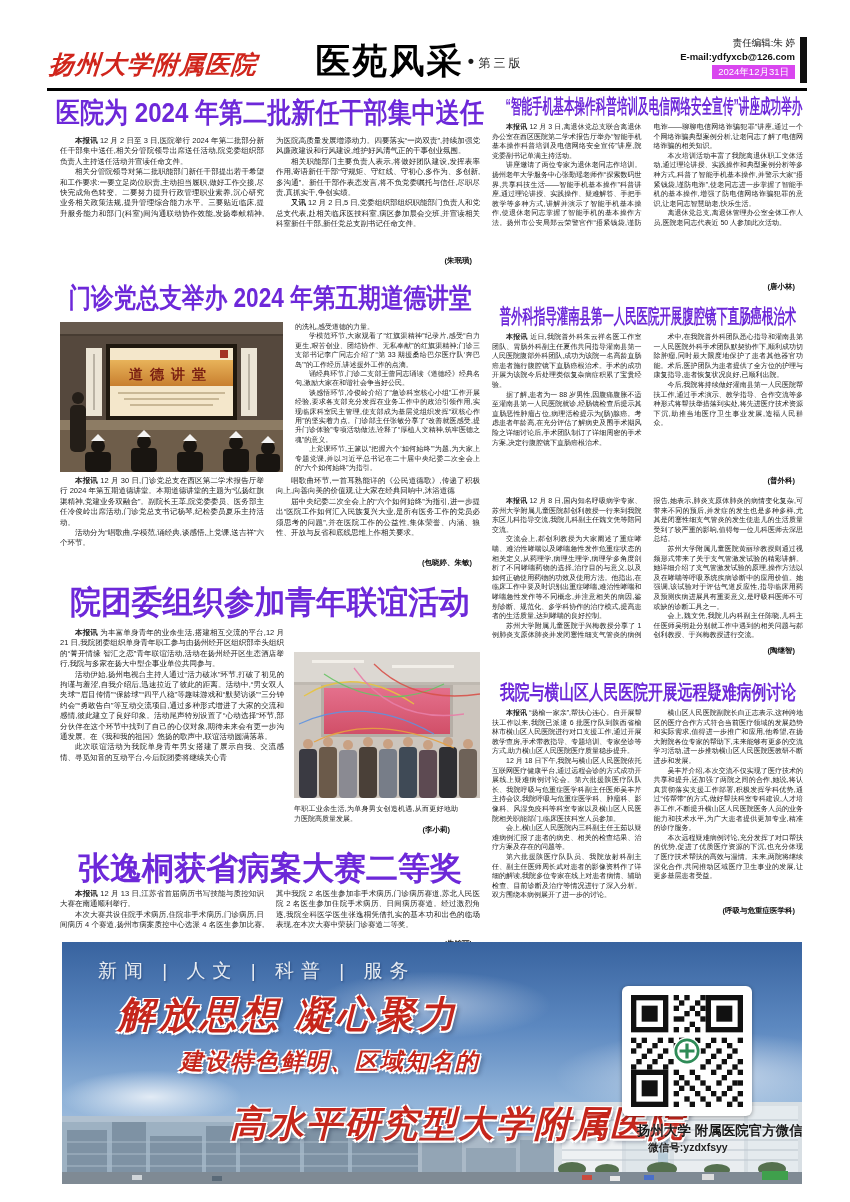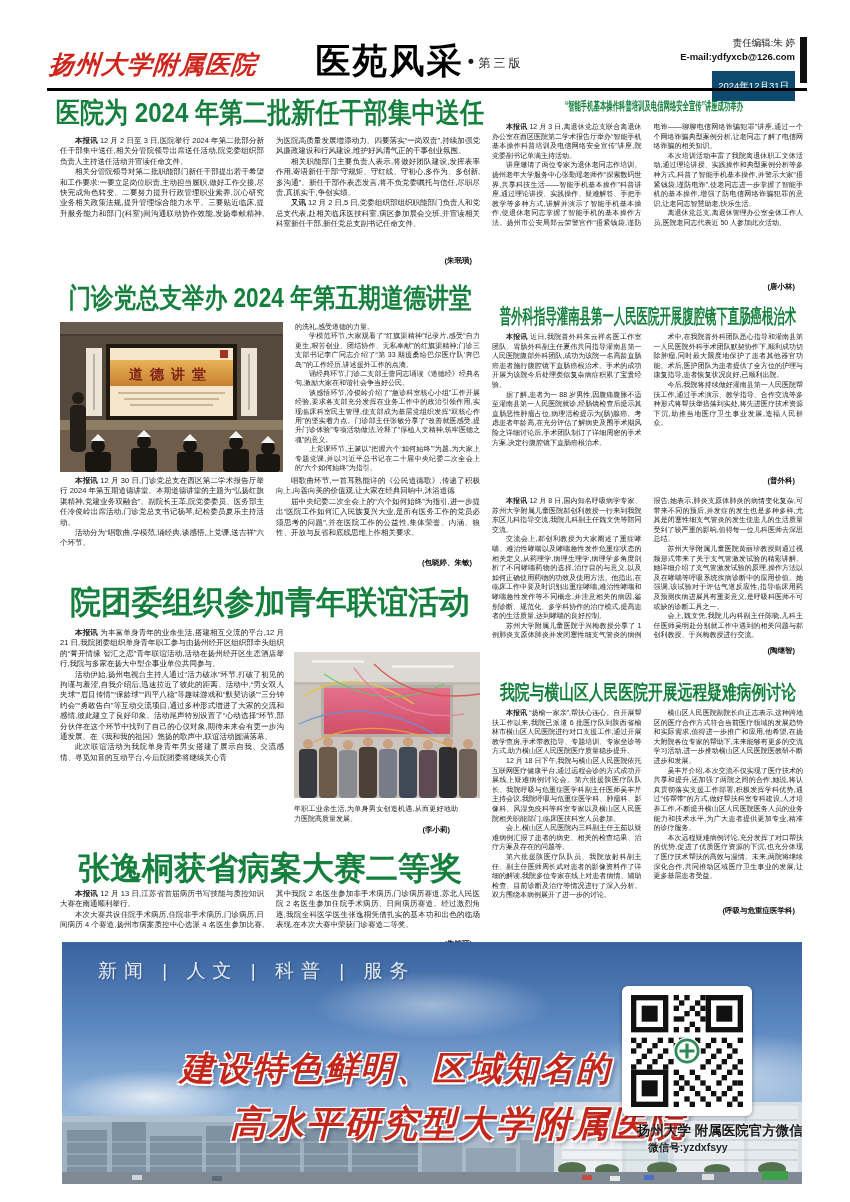--- a/index.html
+++ b/index.html
@@ -8,33 +8,33 @@
   
   .masthead{position:absolute;left:47px;top:36px;width:760px;height:48px;}
   .logo{position:absolute;left:2px;top:12px;font-family:"Liberation Serif","DejaVu Serif",serif;
         font-style:italic;font-weight:900;font-size:25px;color:#d0251c;letter-spacing:1px;transform:skewX(-4deg);}
   .mast-center{position:absolute;left:0;right:15px;top:2px;text-align:center;}
   .mast-title{font-size:35px;font-weight:900;color:#000;letter-spacing:2px;}
   .mast-dot{font-size:18px;font-weight:900;vertical-align:6px;}
   .mast-edition{font-size:12px;color:#222;letter-spacing:3px;vertical-align:6px;}
   .mast-info{position:absolute;right:12px;top:0;text-align:right;font-size:9.5px;line-height:14px;color:#111;}
   .mi-email{font-weight:bold;}
-  .mi-date{display:inline-block;background:#0c4a6e;color:#fff;padding:8px 6px;margin-top:7px;}
+  .mi-date{display:inline-block;background:#d946ef;color:#fff;padding:0 6px;margin-top:1px;}
   .mast-bar{position:absolute;right:0;top:1px;width:7px;height:46px;background:#101010;}
   .rule{position:absolute;left:47px;top:88px;width:760px;border-top:3.5px solid #000;}
   
   .col-left{position:absolute;left:60px;top:94px;width:420px;}
   .col-right{position:absolute;left:492px;top:94px;width:311px;}
-  .hl{display:flex;justify-content:center;align-items:center;font-weight:900;color:#15803d;margin:0;}
+  .hl{display:flex;justify-content:center;align-items:center;font-weight:900;color:#6d28d9;margin:0;}
   .hl>span{display:inline-block;white-space:nowrap;}
   .hl-a{font-size:28px;height:38px;} .hl-a>span{transform:scaleX(.86);}
   .hl-b{font-size:27px;height:36px;} .hl-b>span{transform:scaleX(.84);}
   .hl-c{font-size:32px;height:42px;} .hl-c>span{transform:scaleX(.96);}
   .hl-d{font-size:32px;height:40px;} .hl-d>span{transform:scaleX(1);margin-top:7px;}
-  .hl-r1{font-size:12px;height:24px;margin-left:12px;} .hl-r1>span{transform:scaleX(.53);}
+  .hl-r1{font-size:20px;height:24px;margin-left:12px;} .hl-r1>span{transform:scaleX(.53);}
   .hl-r2{font-size:20px;height:24px;} .hl-r2>span{transform:scaleX(.57);}
   .hl-r3{font-size:20px;height:24px;} .hl-r3>span{transform:scaleX(.74);}
   .hl-r4{font-size:20px;height:24px;} .hl-r4>span{transform:scaleX(.74);}
   .cols{text-align:justify;overflow:hidden;}
   .cols p{margin:0;text-indent:2em;}
   .two{column-count:2;column-gap:12px;}
   .body-l{font-size:7.5px;line-height:10.4px;}
   .body-s{font-size:7px;line-height:9.4px;}
   .body-r{font-size:7px;line-height:9.6px;}
   .continued p:first-child{text-indent:0;}
@@ -55,21 +55,21 @@
       radial-gradient(ellipse 130px 38px at 12% 64%, rgba(255,255,255,.75), transparent 70%),
       radial-gradient(ellipse 170px 48px at 50% 26%, rgba(255,255,255,.45), transparent 70%),
       radial-gradient(ellipse 220px 60px at 88% 55%, rgba(255,255,255,.55), transparent 72%),
       linear-gradient(180deg,#38639f 0%,#5c88c0 35%,#8fb2d8 65%,#bdd2e8 100%);}
   .banner-nav{position:absolute;left:36px;top:16px;font-size:19px;letter-spacing:7px;color:#e7ecf2;
       text-shadow:1px 1px 2px rgba(40,70,120,.8);z-index:2;}
   .slogan{position:absolute;z-index:2;font-family:"Liberation Serif","DejaVu Serif",serif;
       font-style:italic;font-weight:900;color:#c5261c;
       text-shadow:-1.5px -1.5px 0 #fff,1.5px -1.5px 0 #fff,-1.5px 1.5px 0 #fff,1.5px 1.5px 0 #fff,3px 3px 4px rgba(20,30,60,.45);}
   .slogan-1{left:56px;top:48px;font-size:37px;letter-spacing:4px;}
-  .slogan-2{left:118px;top:104px;font-size:34px;letter-spacing:2px;font-family:Liberation Mono, monospace;}
+  .slogan-2{left:118px;top:104px;font-size:23px;letter-spacing:2px;font-family:Liberation Mono, monospace;}
   .slogan-3{left:168px;top:158px;font-size:36px;letter-spacing:2px;}
   .strip{position:absolute;left:0;bottom:0;z-index:1;}
   .qr-box{position:absolute;left:560px;top:44px;width:130px;height:130px;background:#fff;border-radius:6px;z-index:3;
       display:flex;align-items:center;justify-content:center;box-shadow:0 1px 4px rgba(0,0,0,.35);}
   .wechat-title{position:absolute;left:520px;top:180px;width:212px;text-align:center;z-index:3;
       font-weight:900;font-size:13.5px;color:#1a1a1a;text-shadow:0 0 3px rgba(255,255,255,.9);padding-left:32px;}
   .wechat-id{position:absolute;left:520px;top:199px;width:212px;text-align:center;z-index:3;
       font-weight:bold;font-size:10.5px;color:#222;text-shadow:0 0 3px rgba(255,255,255,.9);}
 </style>
 </head>
@@ -313,20 +313,21 @@
           <p>吴丰芹介绍,本次交流不仅实现了医疗技术的共享和提升,还加强了两院之间的合作,她说,将认真贯彻落实支援工作部署,积极发挥学科优势,通过“传帮带”的方式,做好帮扶科室专科建设,人才培养工作,不断提升横山区人民医院医务人员的业务能力和技术水平,为广大患者提供更加专业,精准的诊疗服务。</p>
           <p>本次远程疑难病例讨论,充分发挥了对口帮扶的优势,促进了优质医疗资源的下沉,也充分体现了医疗技术帮扶的高效与温情。未来,两院将继续深化合作,共同推动区域医疗卫生事业的发展,让更多基层患者受益。</p>
         </div>
       <div class="byline">(呼吸与危重症医学科)</div>
     </article>
 
   </section>
 
   <footer class="banner">
     <div class="banner-nav">新闻 | 人文 | 科普 | 服务</div>
+    <div class="slogan slogan-1">解放思想 凝心聚力</div>
     <div class="slogan slogan-2">建设特色鲜明、区域知名的</div>
     <div class="slogan slogan-3">高水平研究型大学附属医院</div>
 
     <svg class="strip" width="740" height="92" viewBox="0 0 740 92">
       <rect y="24" width="360" height="68" fill="#9db1c2"></rect>
       <rect y="24" width="360" height="6" fill="#b9c8d6" opacity="0.7"></rect>
       <g fill="#7e92a4">
         <rect x="5" y="38" width="40" height="54"></rect>
           <rect x="50" y="30" width="34" height="62"></rect>
         <rect x="88" y="44" width="52" height="48"></rect>

